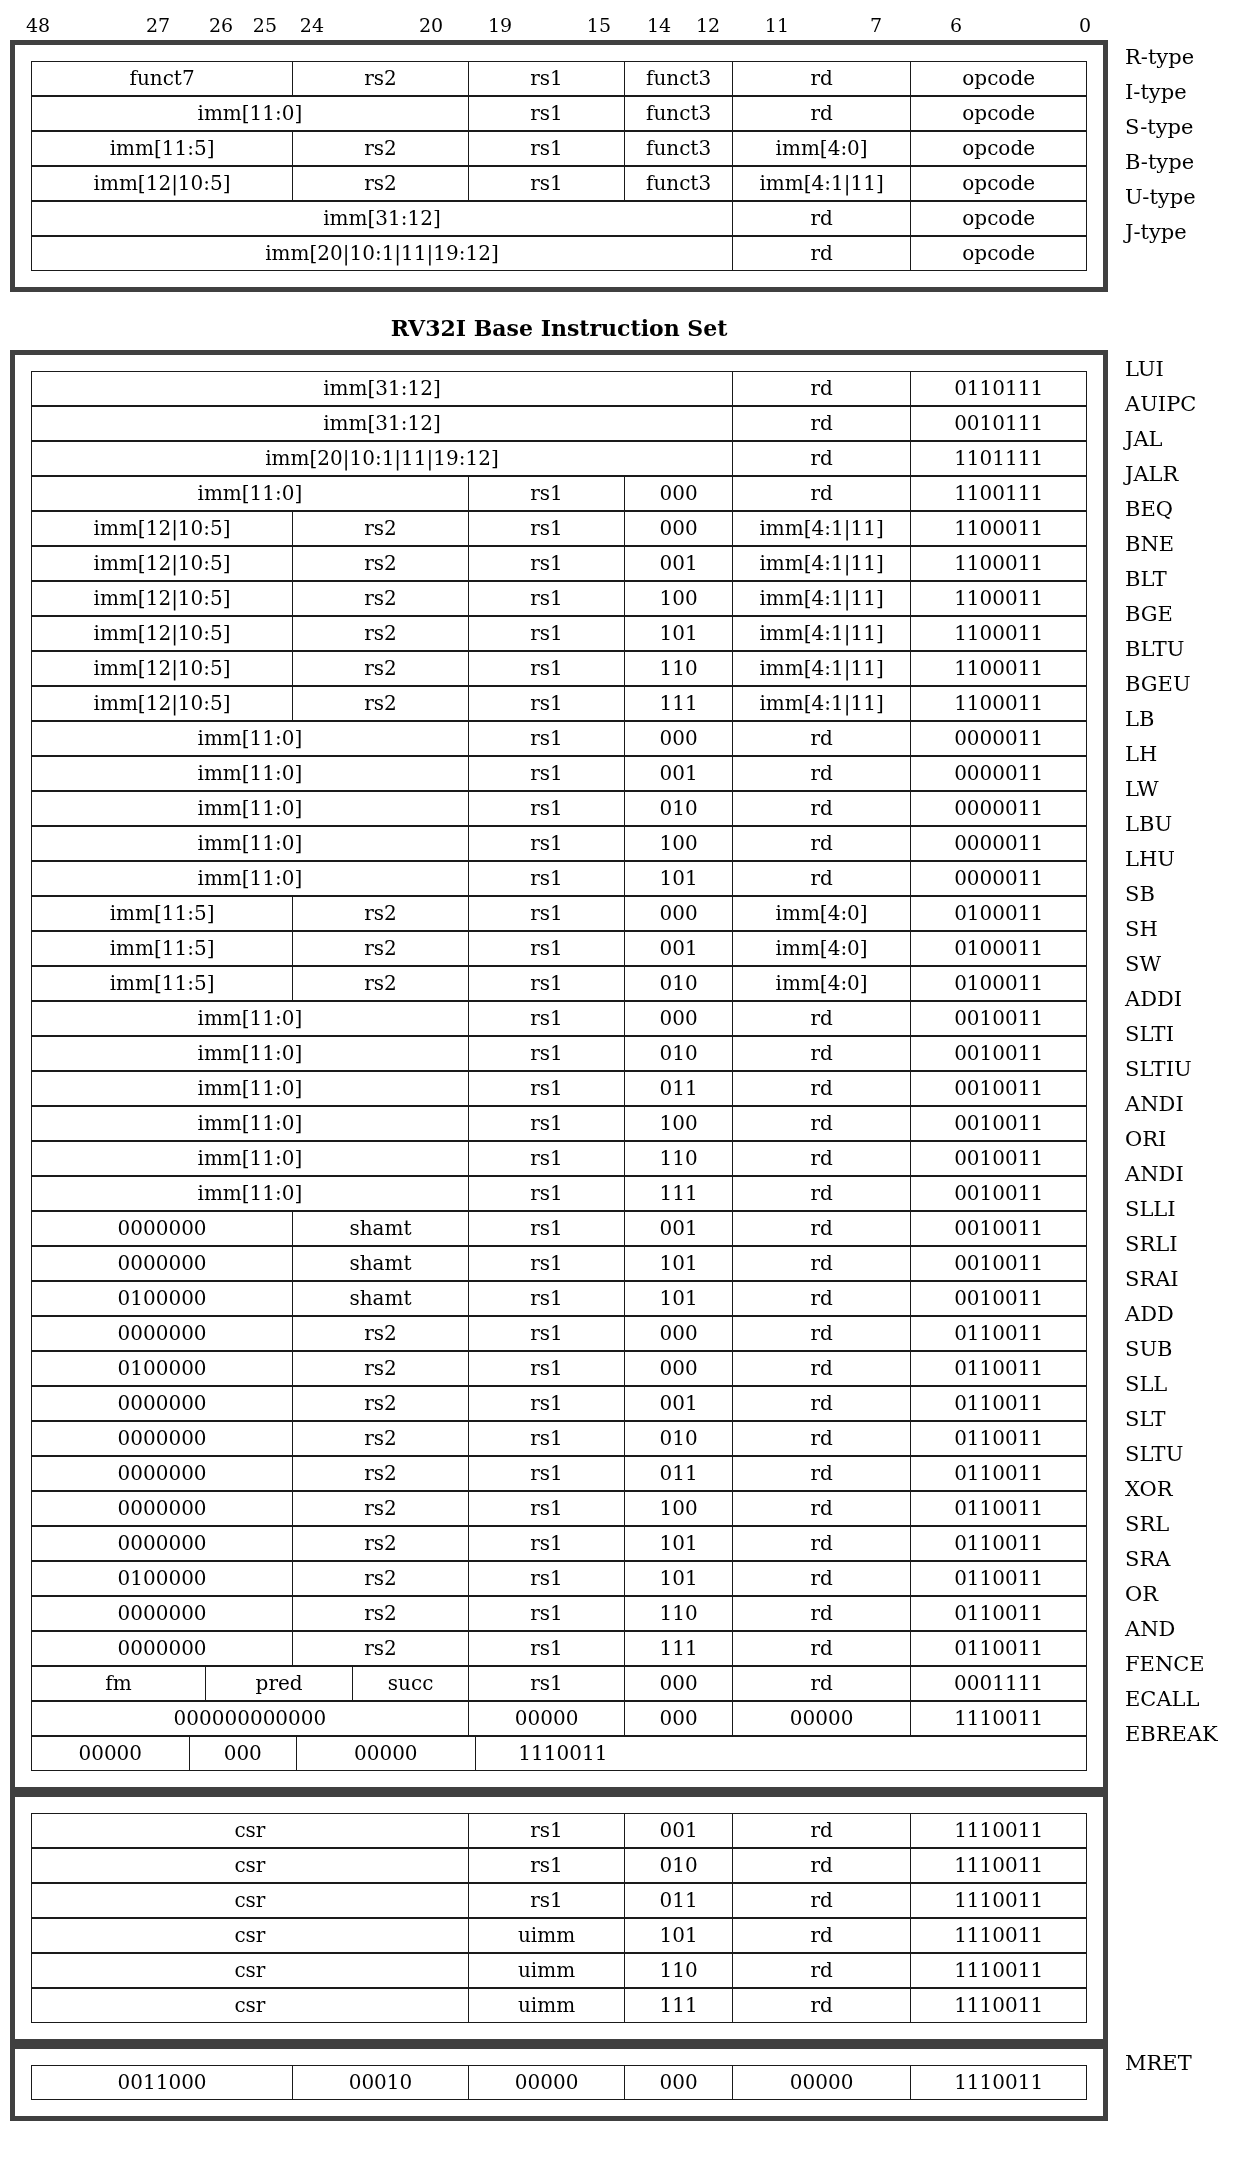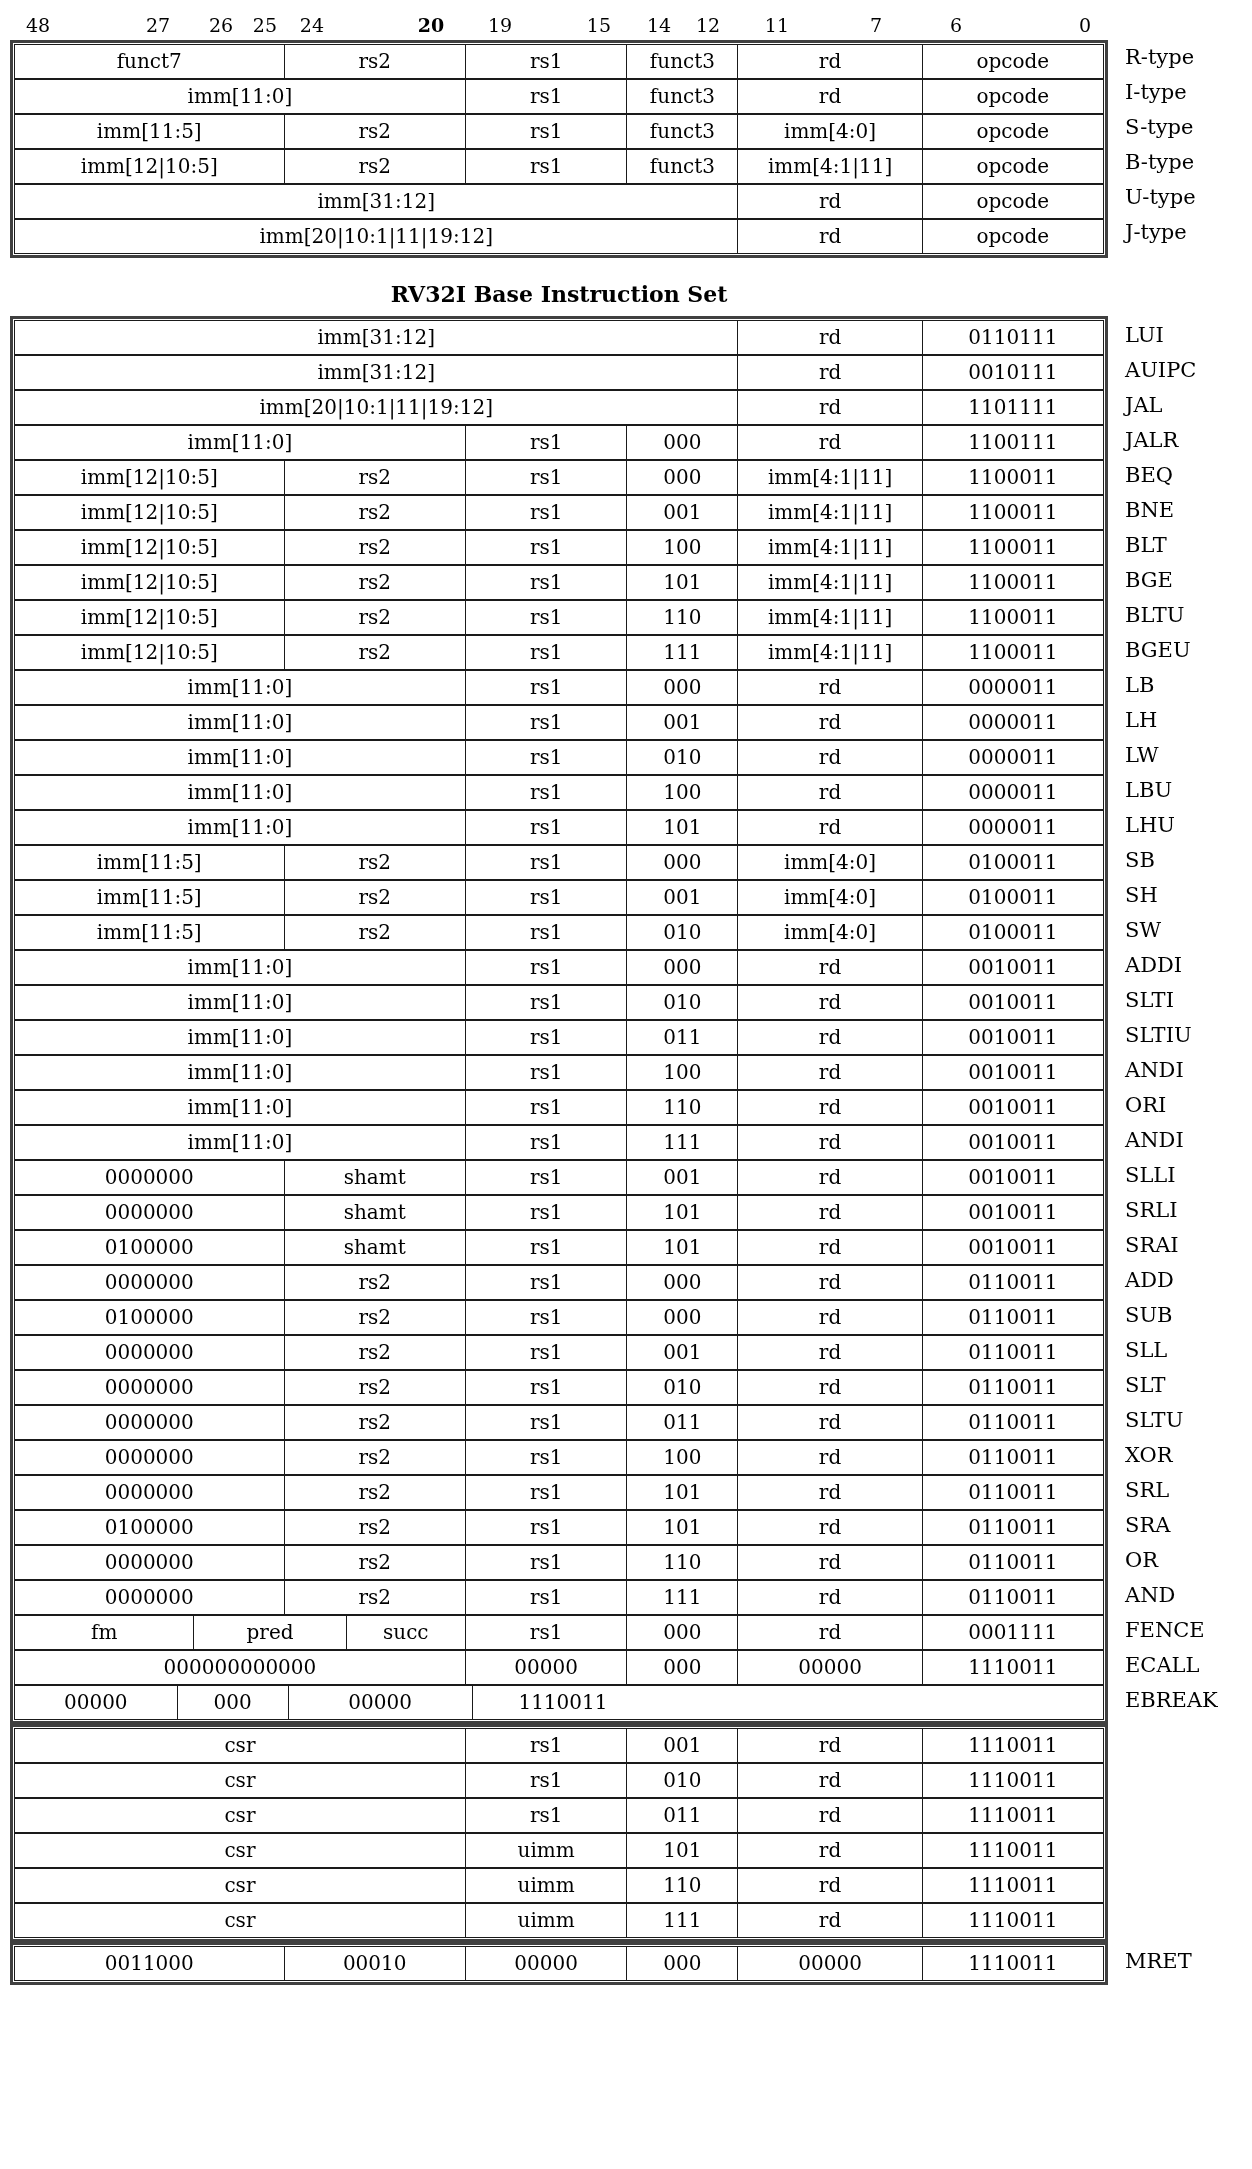--- a/index.html
+++ b/index.html
@@ -46,22 +46,22 @@
   .section-zicsr .heading { margin-top: 26px; margin-bottom: 8px; }
   .section-trap  .heading { margin-top: 32px; margin-bottom: 7px; }
   .section-formats .tbl   { margin-top: 2px; }
   .tblwrap {
     display: flex;
     align-items: flex-start;
   }
   .tbl {
     width: 1098px;
     box-sizing: border-box;
-    border: 3px solid #404040;
-    padding: 1px;
+    border: 5px solid #404040;
+    padding: 16px;
     background: #ffffff;
   }
   .row {
     display: flex;
     height: 35px;
     box-sizing: border-box;
     border: 1px solid #1a1a1a;
     background: #ffffff;
   }
   .cell {
@@ -90,21 +90,21 @@
 <body>
 
 <div id="root">
     <div class="section section-formats">
       <div class="ruler">
         <span class="bit" style="left: 2.55%;">48</span>
         <span class="bit" style="left: 13.48%;">27</span>
         <span class="bit" style="left: 19.22%;">26</span>
         <span class="bit" style="left: 23.22%;">25</span>
         <span class="bit" style="left: 27.5%;">24</span>
-        <span class="bit" style="left: 38.34%; font-weight: bold;">20</span>
+        <span class="bit" style="left: 38.34%;">20</span>
         <span class="bit" style="left: 44.63%;">19</span>
         <span class="bit" style="left: 53.64%;">15</span>
         <span class="bit" style="left: 59.11%;">14</span>
         <span class="bit" style="left: 63.57%;">12</span>
         <span class="bit" style="left: 69.85%;">11</span>
         <span class="bit" style="left: 78.87%;">7</span>
         <span class="bit" style="left: 86.16%;">6</span>
         <span class="bit" style="left: 97.91%;">0</span>
       </div>
       <div class="tblwrap">

